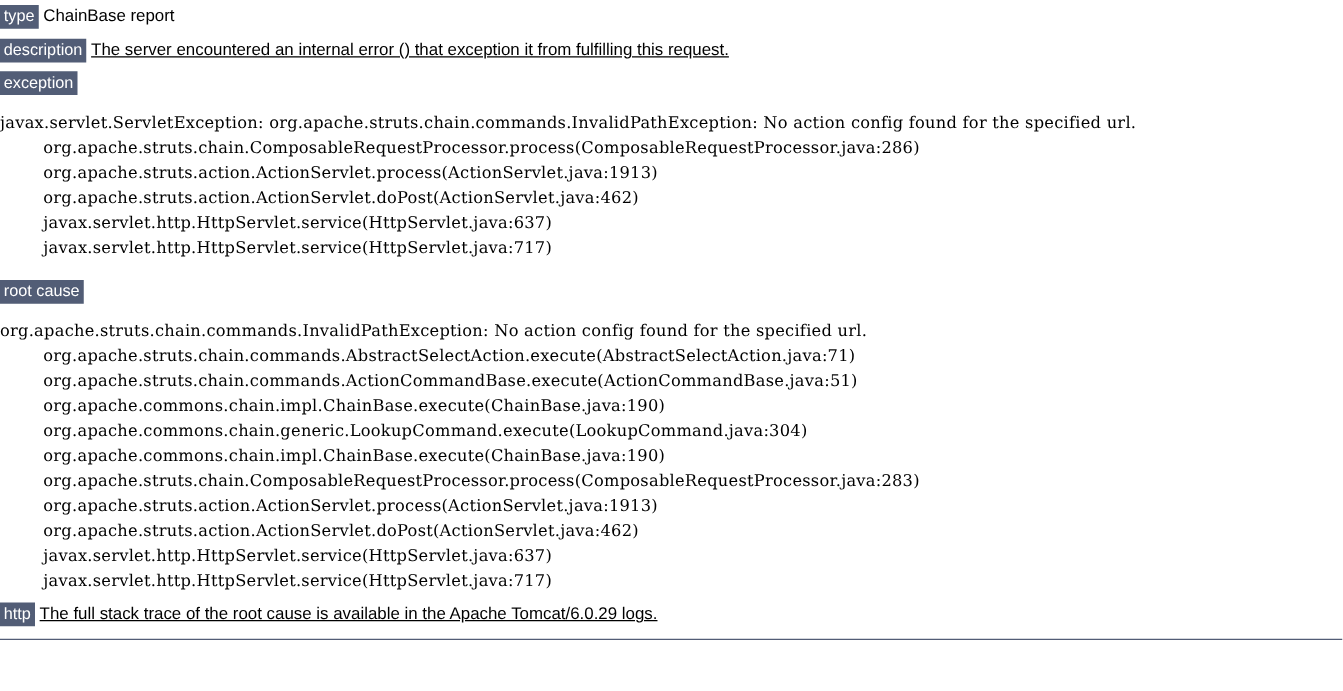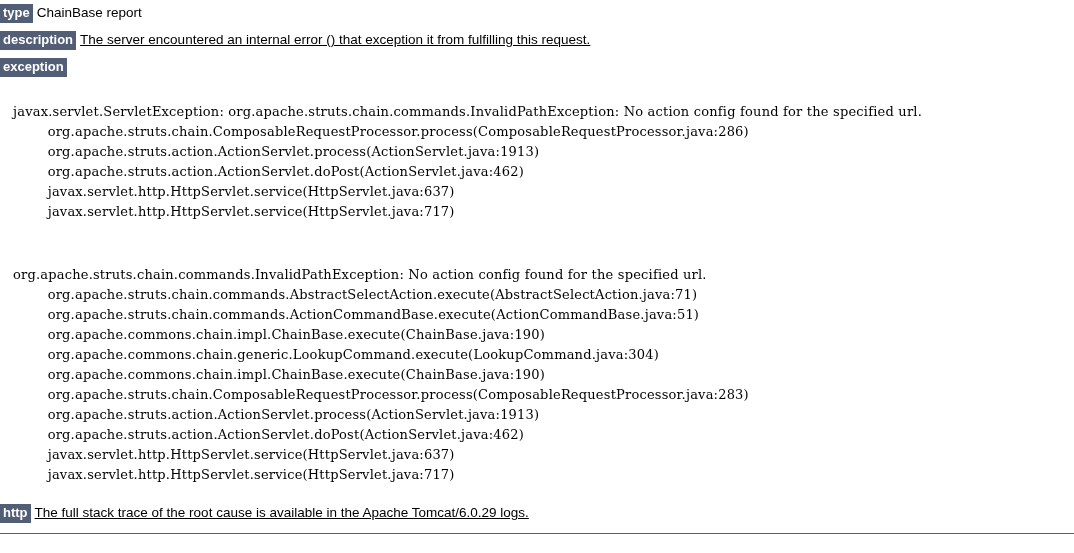--- a/index.html
+++ b/index.html
@@ -25,21 +25,21 @@
     padding: 0;
     height: 28px;
     line-height: 28px;
     white-space: nowrap;
   }
   .row.first { height: 26px; line-height: 26px; }
   .tag {
     display: inline-block;
     background: #525D76;
     color: #ffffff;
-    font-weight: bold;
+    font-weight: normal;
     font-size: 13px;
     line-height: 16px;
     padding: 1px 3px 2px 3px;
     vertical-align: 2px;
   }
   .tagval {
     display: inline-block;
     font-size: 13.5px;
     color: #000000;
     vertical-align: 2px;
@@ -52,21 +52,21 @@
   .heading {
     margin: 0;
     padding: 0;
     height: 30px;
     line-height: 30px;
   }
   .heading .tag { vertical-align: 3px; }
 
   
   pre.trace {
-    margin: 13px;
+    margin: 0;
     padding: 0;
     font-family: "DejaVu Serif", "Liberation Serif", serif;
     font-size: 13px;
     line-height: 20px;
     color: #000000;
     white-space: pre;
     letter-spacing: 0.2px;
   }
   .trace-block-exception { padding-top: 5px; }
   .trace-block-rootcause { padding-top: 5px; }
@@ -111,20 +111,23 @@
     <pre class="trace">javax.servlet.ServletException: org.apache.struts.chain.commands.InvalidPathException: No action config found for the specified url.
         org.apache.struts.chain.ComposableRequestProcessor.process(ComposableRequestProcessor.java:286)
         org.apache.struts.action.ActionServlet.process(ActionServlet.java:1913)
         org.apache.struts.action.ActionServlet.doPost(ActionServlet.java:462)
         javax.servlet.http.HttpServlet.service(HttpServlet.java:637)
         javax.servlet.http.HttpServlet.service(HttpServlet.java:717)</pre>
   </div>
 
   <div class="spacer-md"></div>
 
+  <p class="heading">
+    <span class="tag">root cause</span>
+  </p>
 
   <div class="trace-block-rootcause">
     <pre class="trace">org.apache.struts.chain.commands.InvalidPathException: No action config found for the specified url.
         org.apache.struts.chain.commands.AbstractSelectAction.execute(AbstractSelectAction.java:71)
         org.apache.struts.chain.commands.ActionCommandBase.execute(ActionCommandBase.java:51)
         org.apache.commons.chain.impl.ChainBase.execute(ChainBase.java:190)
         org.apache.commons.chain.generic.LookupCommand.execute(LookupCommand.java:304)
         org.apache.commons.chain.impl.ChainBase.execute(ChainBase.java:190)
         org.apache.struts.chain.ComposableRequestProcessor.process(ComposableRequestProcessor.java:283)
         org.apache.struts.action.ActionServlet.process(ActionServlet.java:1913)

